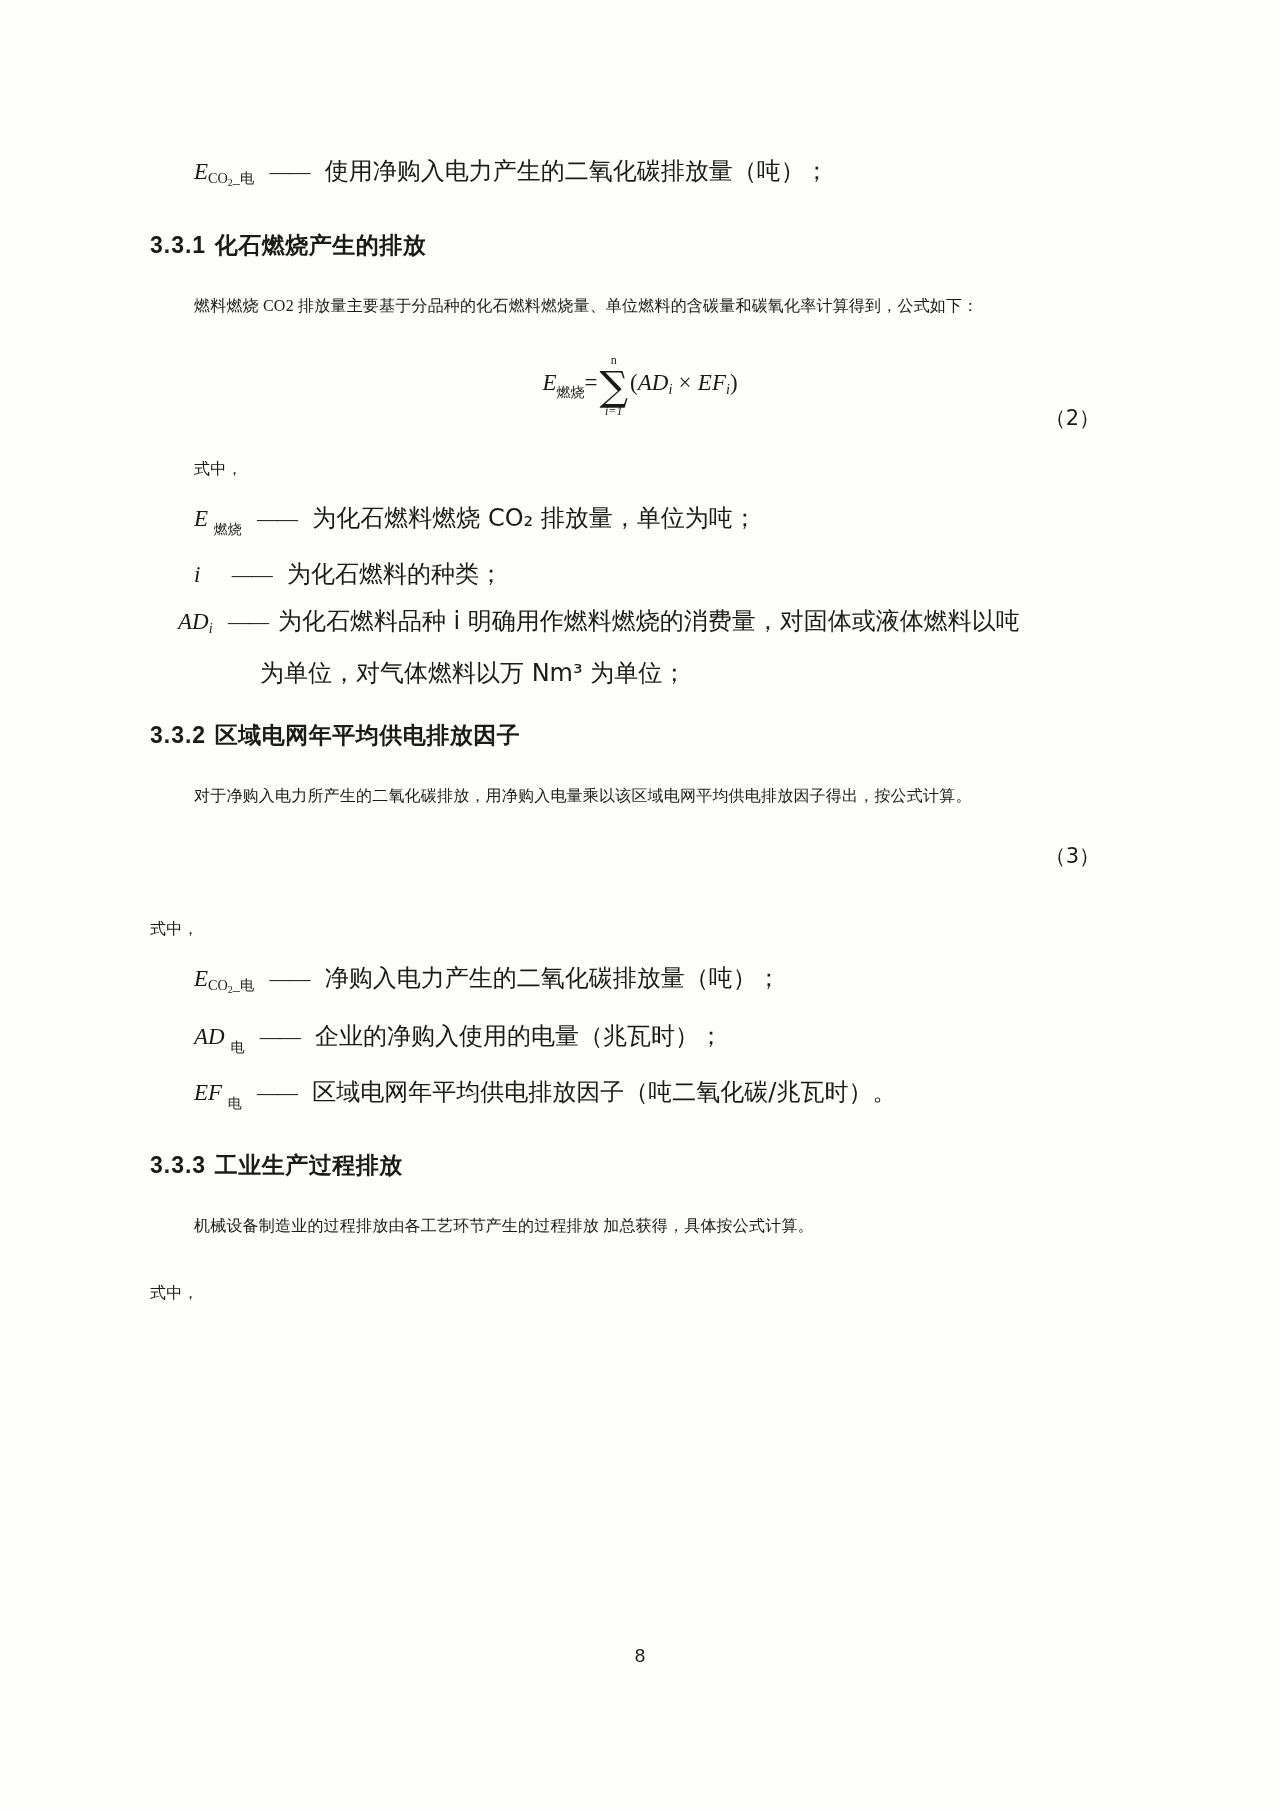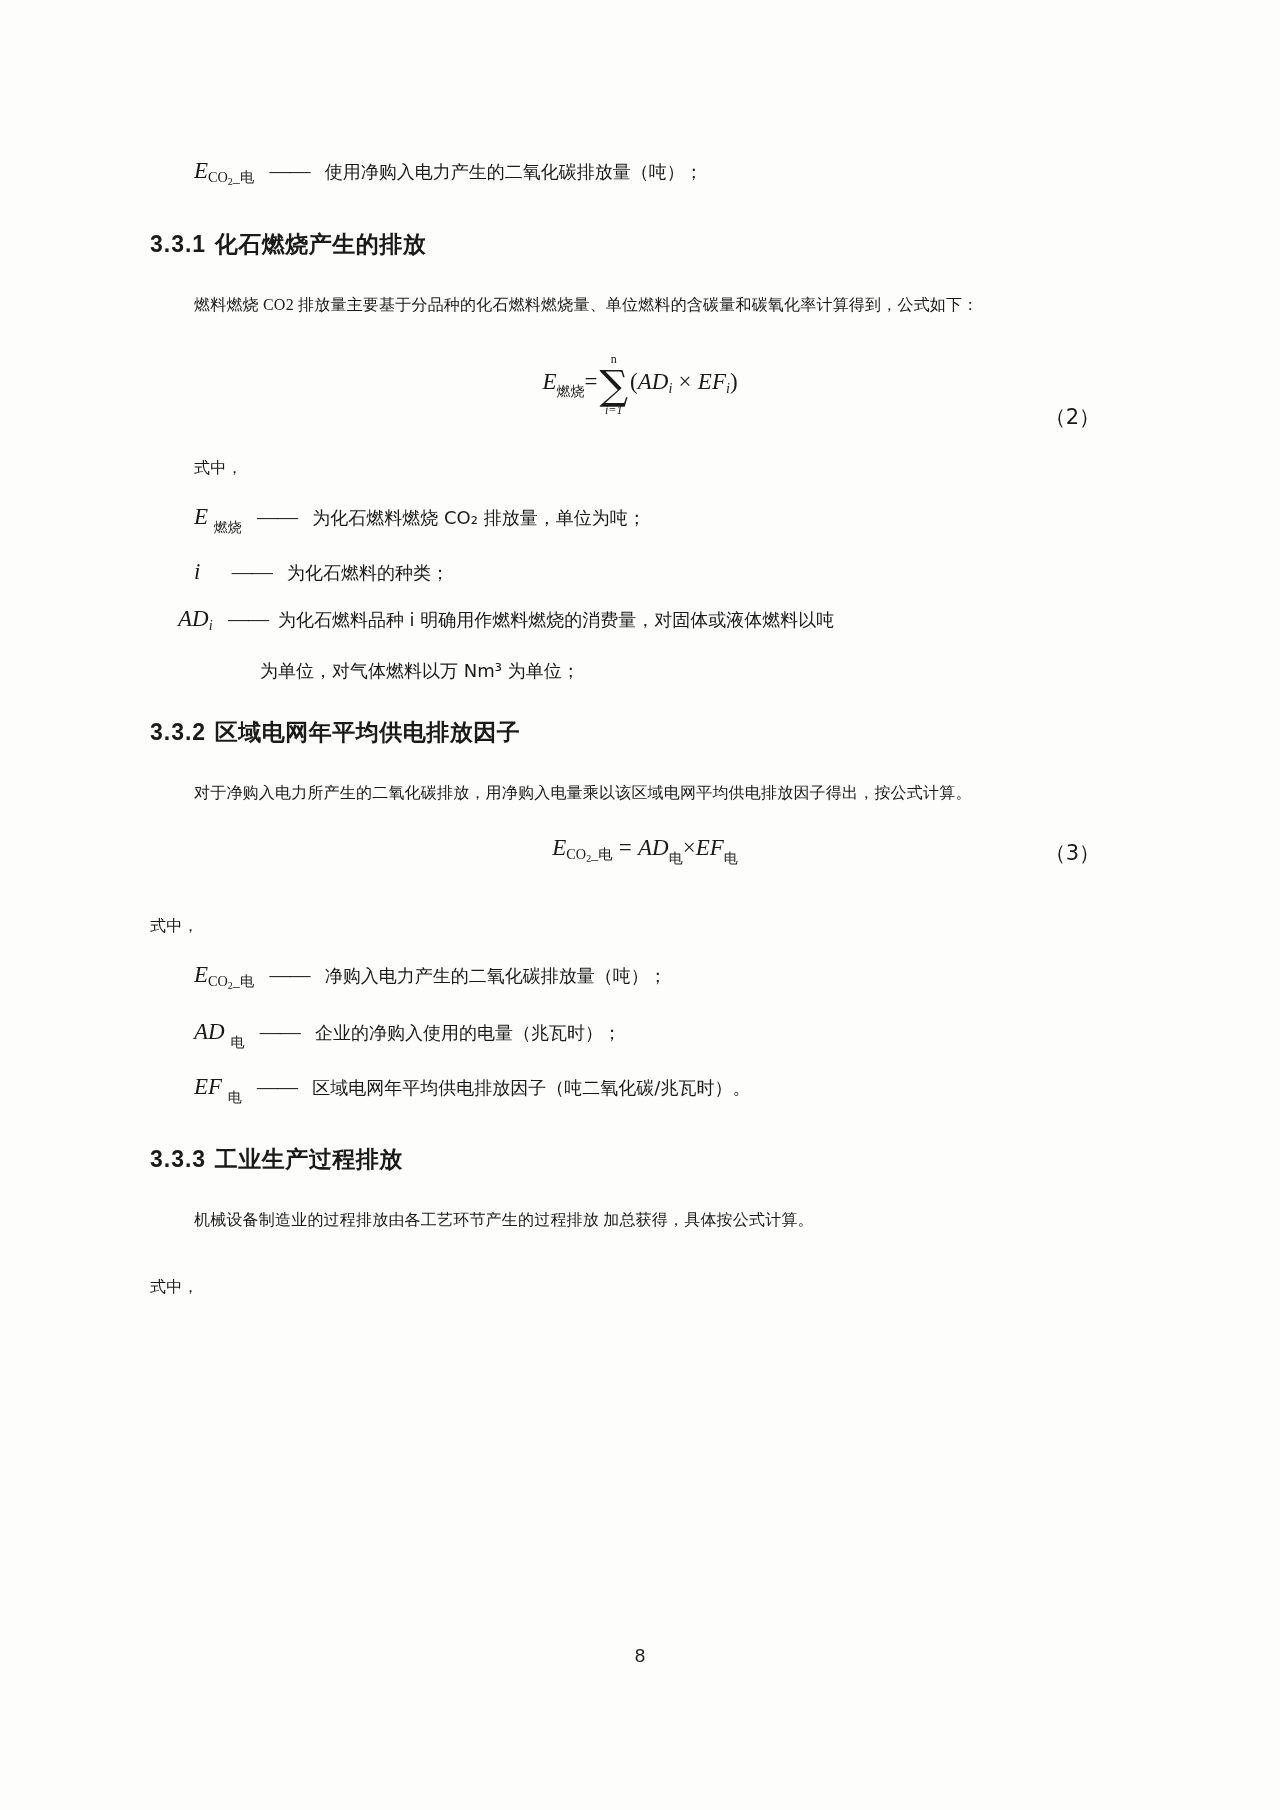--- a/index.html
+++ b/index.html
@@ -62,21 +62,21 @@
     vertical-align: -0.28em;
   }
   sub.sn {
     font-size: 0.62em;
     font-style: normal;
     vertical-align: -0.28em;
     text-align: center;
   }
   .cn {
     font-family: "DejaVu Sans", "Liberation Sans", sans-serif;
-    font-size: 18px;
+    font-size: 24px;
     font-style: normal;
   }
   .cn-sub {
     font-family: "DejaVu Sans", "Liberation Sans", sans-serif;
     font-size: 14px;
     font-style: normal;
     vertical-align: -0.25em;
   }
   .mdash {
     letter-spacing: -1px;
@@ -206,23 +206,20 @@
 
 
     <h3 class="heading">
       <span class="num">3.3.2</span>
       <span>区域电网年平均供电排放因子</span>
     </h3>
 
     <p class="para indent">对于净购入电力所产生的二氧化碳排放，用净购入电量乘以该区域电网平均供电排放因子得出，按公式计算。</p>
 
     <div class="eqwrap" style="min-height:56px;">
-      <div class="eq-center" style="padding-left:10px;">
-        <span class="mi">E<sub class="sn">CO<sub class="sn" style="font-size:0.7em;">2</sub>_电</sub></span> <span class="mi-up">=</span> <span class="mi">AD<sub class="sn"><span class="cn-sub">电</span></sub></span><span class="mi-up">×</span><span class="mi">EF<sub class="sn"><span class="cn-sub">电</span></sub></span>
-      </div>
       <div class="eqnum" style="top:6px;">（3）</div>
     </div>
 
     <p class="para" style="margin-bottom:2px;">式中，</p>
 
     <div class="defline def-indent">
       <span class="mi">E<sub class="sn">CO<sub class="sn" style="font-size:0.7em;">2</sub>_电</sub></span>
       <span class="dash mdash">——</span>
       <span class="cn">净购入电力产生的二氧化碳排放量（吨）；</span>
     </div>

